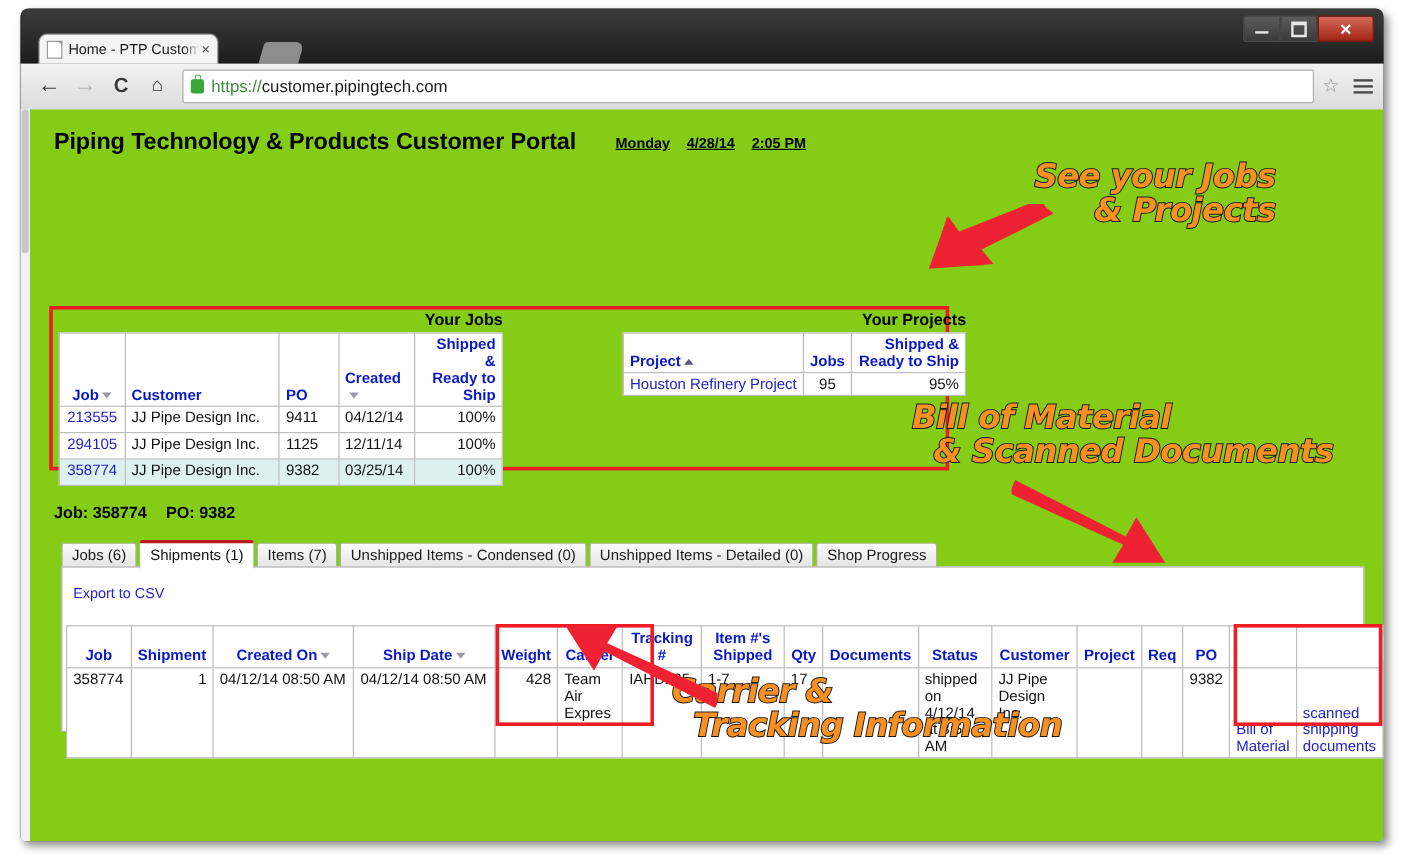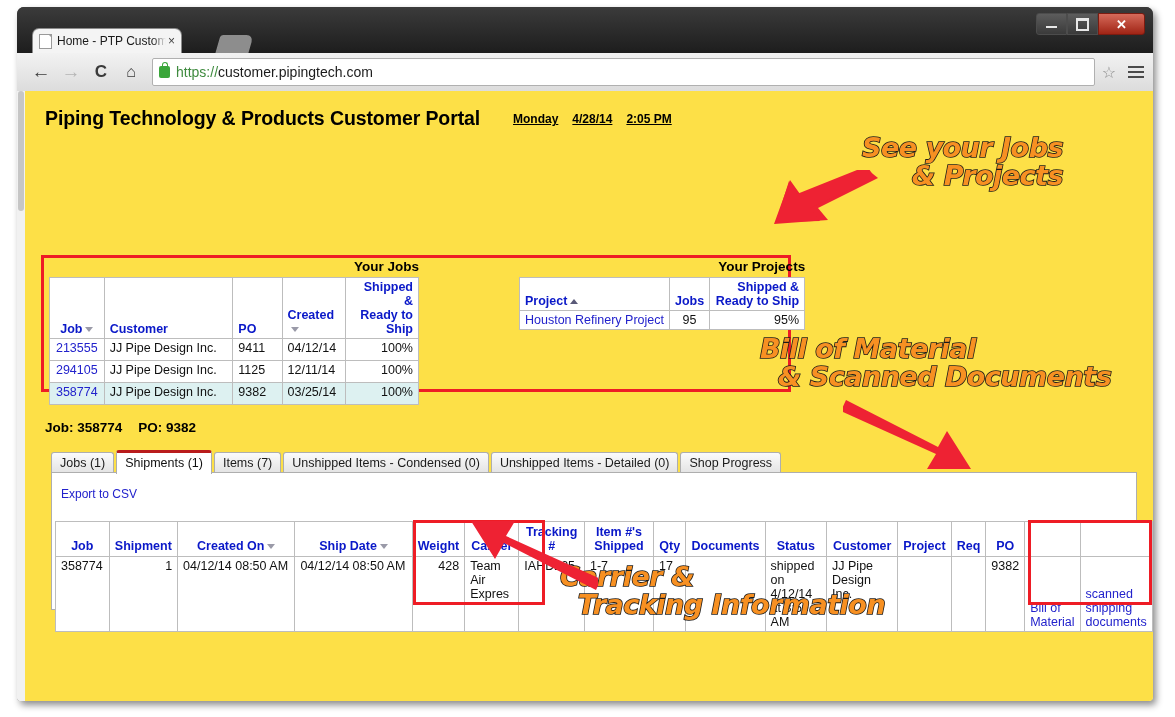--- a/index.html
+++ b/index.html
@@ -159,21 +159,21 @@
   
   #viewport {
     position: absolute; left: 0; top: 84px;
     width: 1136px; height: 610px;
     background: #ffffff;
     overflow: hidden;
   }
   #page {
     position: absolute;
     left: 8px; top: 0; right: 0; bottom: 0;
-    background: #fde047;
+    background: #84cc16;
     font-family: "Liberation Sans", sans-serif;
   }
   
   #scroll-sliver {
     position:absolute; left:0; top:0; width:8px; height:610px;
     background:#f1f1f1; border-right:1px solid #d4d4d4;
   }
   #scroll-sliver .thumb {
     position:absolute; left:1px; top:0; width:6px; height:120px;
     background:#c6c6c6; border-radius:3px;
@@ -469,21 +469,21 @@
             </tr>
           </tbody>
         </table>
       </div>
 
       <div id="job-summary">
         <span>Job: 358774</span><span class="gap"></span><span>PO: 9382</span>
       </div>
 
       <div id="tabs">
-        <div class="ptab">Jobs (1)</div>
+        <div class="ptab">Jobs (6)</div>
         <div class="ptab active">Shipments (1)</div>
         <div class="ptab">Items (7)</div>
         <div class="ptab">Unshipped Items - Condensed (0)</div>
         <div class="ptab">Unshipped Items - Detailed (0)</div>
         <div class="ptab">Shop Progress</div>
       </div>
 
       <div id="tabpanel"></div>
 
       <div id="export-link">Export to CSV</div>

